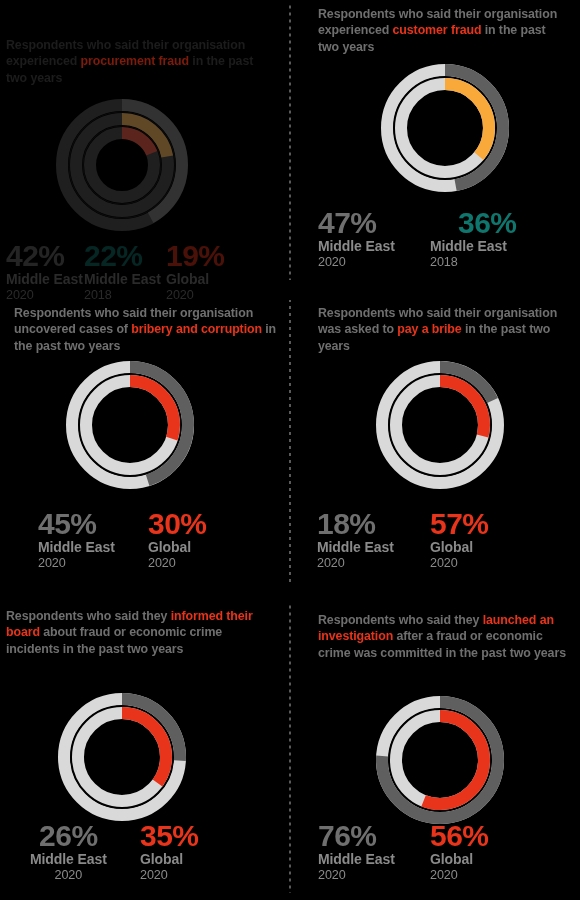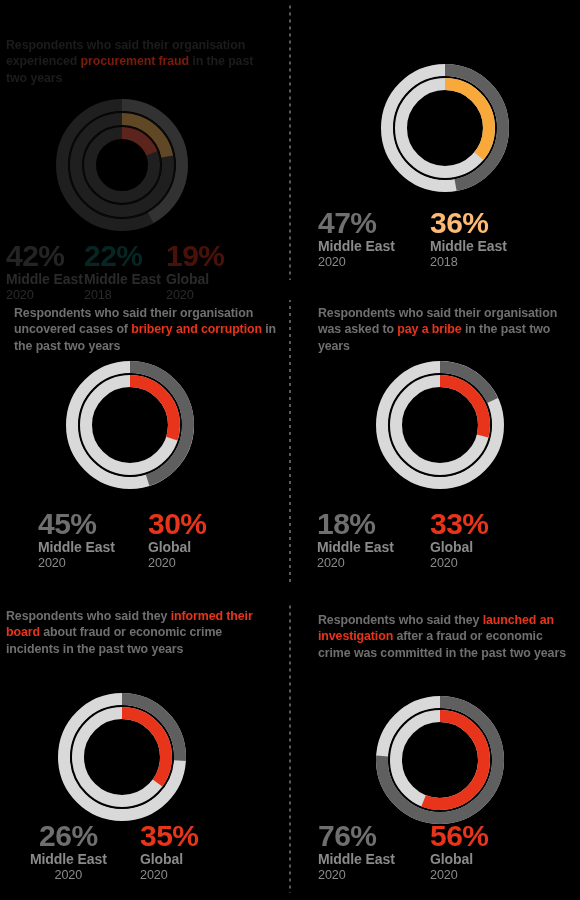--- a/index.html
+++ b/index.html
@@ -111,37 +111,38 @@
           <div class="legend-year">2018</div>
         </div>
         <div class="legend-item faded" style="position: absolute; left: 166px; top: 0px;">
           <div class="legend-value" style="color: rgb(232, 52, 26);">19%</div>
           <div class="legend-label">Global</div>
           <div class="legend-year">2020</div>
         </div>
       </div>
     </div>
     <div class="panel col-right" style="left: 290px; top: 4px; height: 276px;">
+      <div class="panel-title" style="position: absolute; top: 2px;"><span>Respondents who said their organisation experienced </span><span class="hl">customer fraud</span><span> in the past two years</span></div>
       <div class="donut" style="left: 80px; top: 49px;">
         <svg width="150" height="150" viewBox="0 0 150 150">
           <circle cx="75" cy="75" r="58" fill="none" stroke="#d9d9d9" stroke-width="12"></circle>
           <circle cx="75" cy="75" r="58" fill="none" stroke="#5f5f5f" stroke-width="12" stroke-dasharray="171.27963147371554 364.424747816416" transform="rotate(-90 75 75)"></circle>
           <circle cx="75" cy="75" r="51" fill="none" stroke="#000000" stroke-width="1.2"></circle>
           <circle cx="75" cy="75" r="44" fill="none" stroke="#d9d9d9" stroke-width="12"></circle>
           <circle cx="75" cy="75" r="44" fill="none" stroke="#f9a83a" stroke-width="12" stroke-dasharray="99.52565526572464 276.46015351590177" transform="rotate(-90 75 75)"></circle>
         </svg>
       </div>
       <div class="legend" style="top: 203px; display: block;">
         <div class="legend-item" style="position: absolute; left: 28px; top: 0px;">
           <div class="legend-value" style="color: rgb(111, 111, 111);">47%</div>
           <div class="legend-label">Middle East</div>
           <div class="legend-year">2020</div>
         </div>
         <div class="legend-item" style="position: absolute; left: 140px; top: 0px;">
-          <div class="legend-value" style="color: #fdba74;">36%</div>
+          <div class="legend-value" style="color: #0f766e; margin-left: 28px;">36%</div>
           <div class="legend-label">Middle East</div>
           <div class="legend-year">2018</div>
         </div>
       </div>
     </div>
     <div class="panel" style="left: 8px; top: 300px; height: 285px;">
       <div class="panel-title" style="position: absolute; top: 5px;"><span>Respondents who said their organisation uncovered cases of </span><span class="hl">bribery and corruption</span><span> in the past two years</span></div>
       <div class="donut" style="left: 47px; top: 50px;">
         <svg width="150" height="150" viewBox="0 0 150 150">
           <circle cx="75" cy="75" r="58" fill="none" stroke="#d9d9d9" stroke-width="12"></circle>
@@ -175,21 +176,21 @@
           <circle cx="75" cy="75" r="44" fill="none" stroke="#e8341a" stroke-width="12" stroke-dasharray="80.17344451961151 276.46015351590177" transform="rotate(-90 75 75)"></circle>
         </svg>
       </div>
       <div class="legend" style="top: 208px; display: block;">
         <div class="legend-item" style="position: absolute; left: 27px; top: 0px;">
           <div class="legend-value" style="color: rgb(111, 111, 111);">18%</div>
           <div class="legend-label">Middle East</div>
           <div class="legend-year">2020</div>
         </div>
         <div class="legend-item" style="position: absolute; left: 140px; top: 0px;">
-          <div class="legend-value" style="color: rgb(232, 52, 26);">33%</div>
+          <div class="legend-value" style="color: rgb(232, 52, 26);">57%</div>
           <div class="legend-label">Global</div>
           <div class="legend-year">2020</div>
         </div>
       </div>
     </div>
     <div class="panel" style="left: 0px; top: 605px; height: 288px;">
       <div class="panel-title" style="position: absolute; top: 3px;"><span>Respondents who said they </span><span class="hl">informed their board</span><span> about fraud or economic crime incidents in the past two years</span></div>
       <div class="donut" style="left: 47px; top: 77px;">
         <svg width="150" height="150" viewBox="0 0 150 150">
           <circle cx="75" cy="75" r="58" fill="none" stroke="#d9d9d9" stroke-width="12"></circle>

